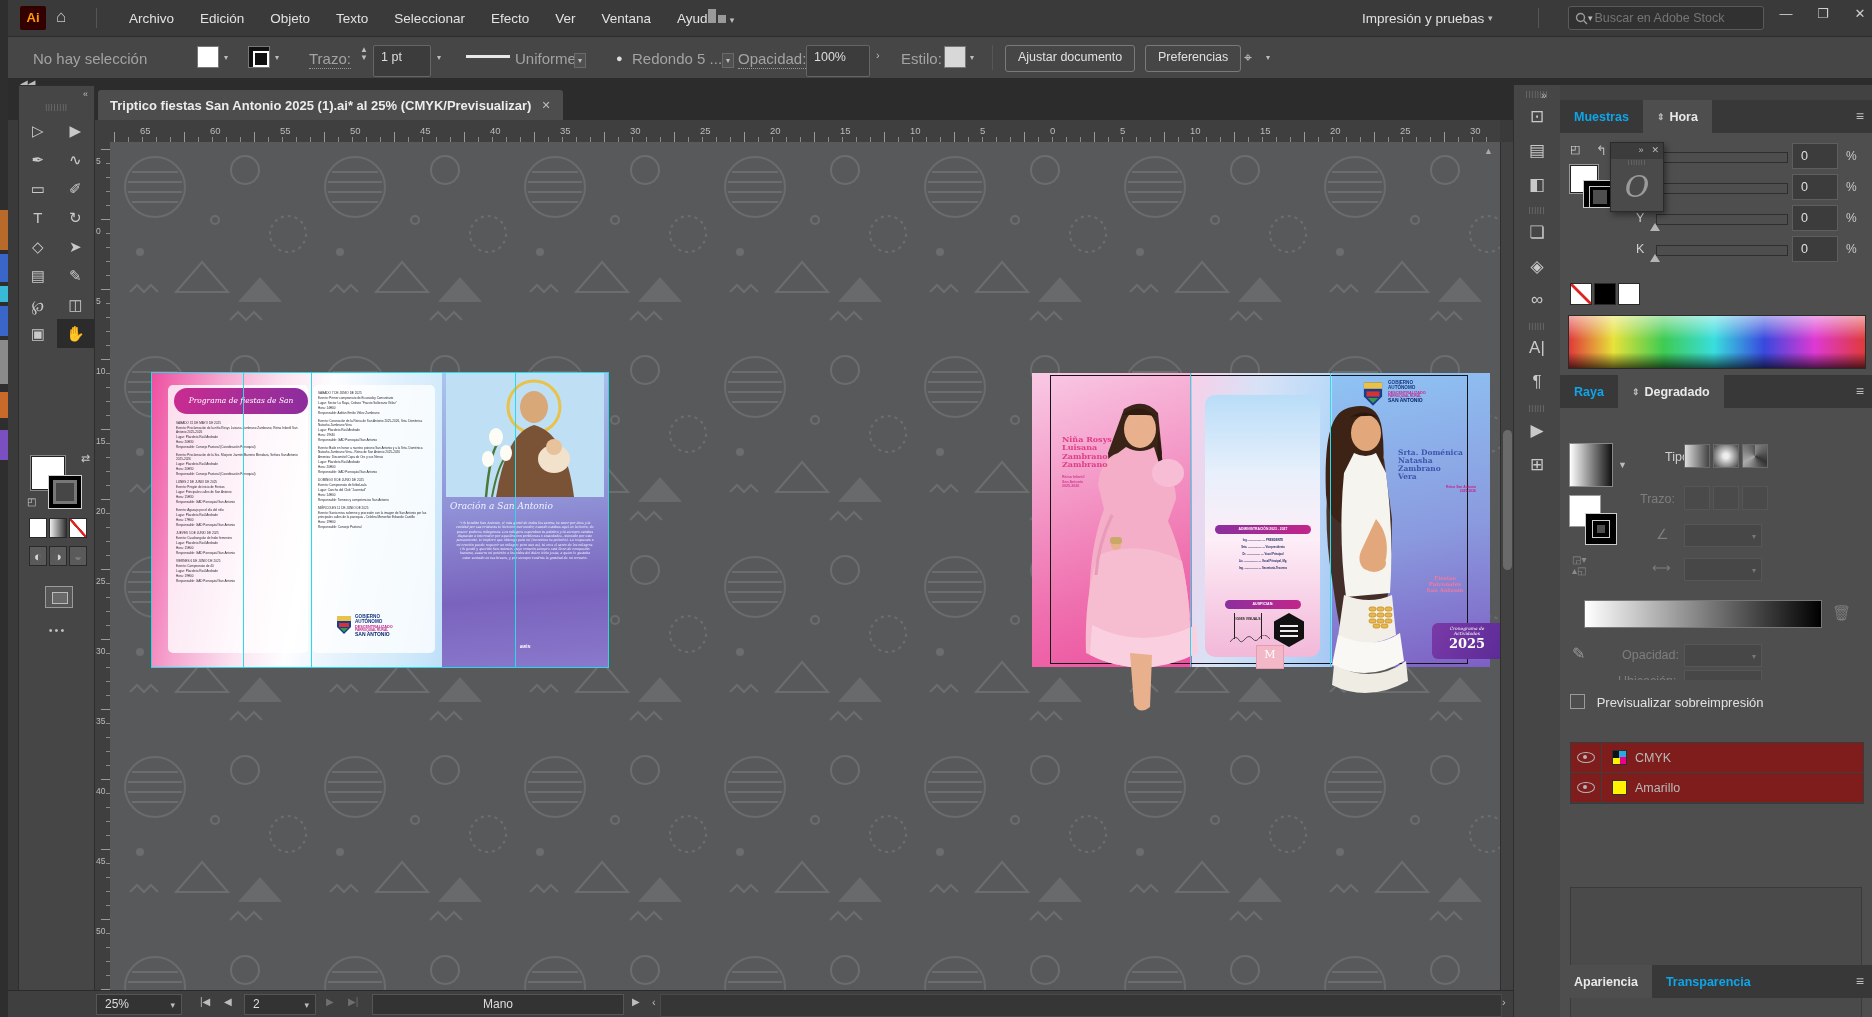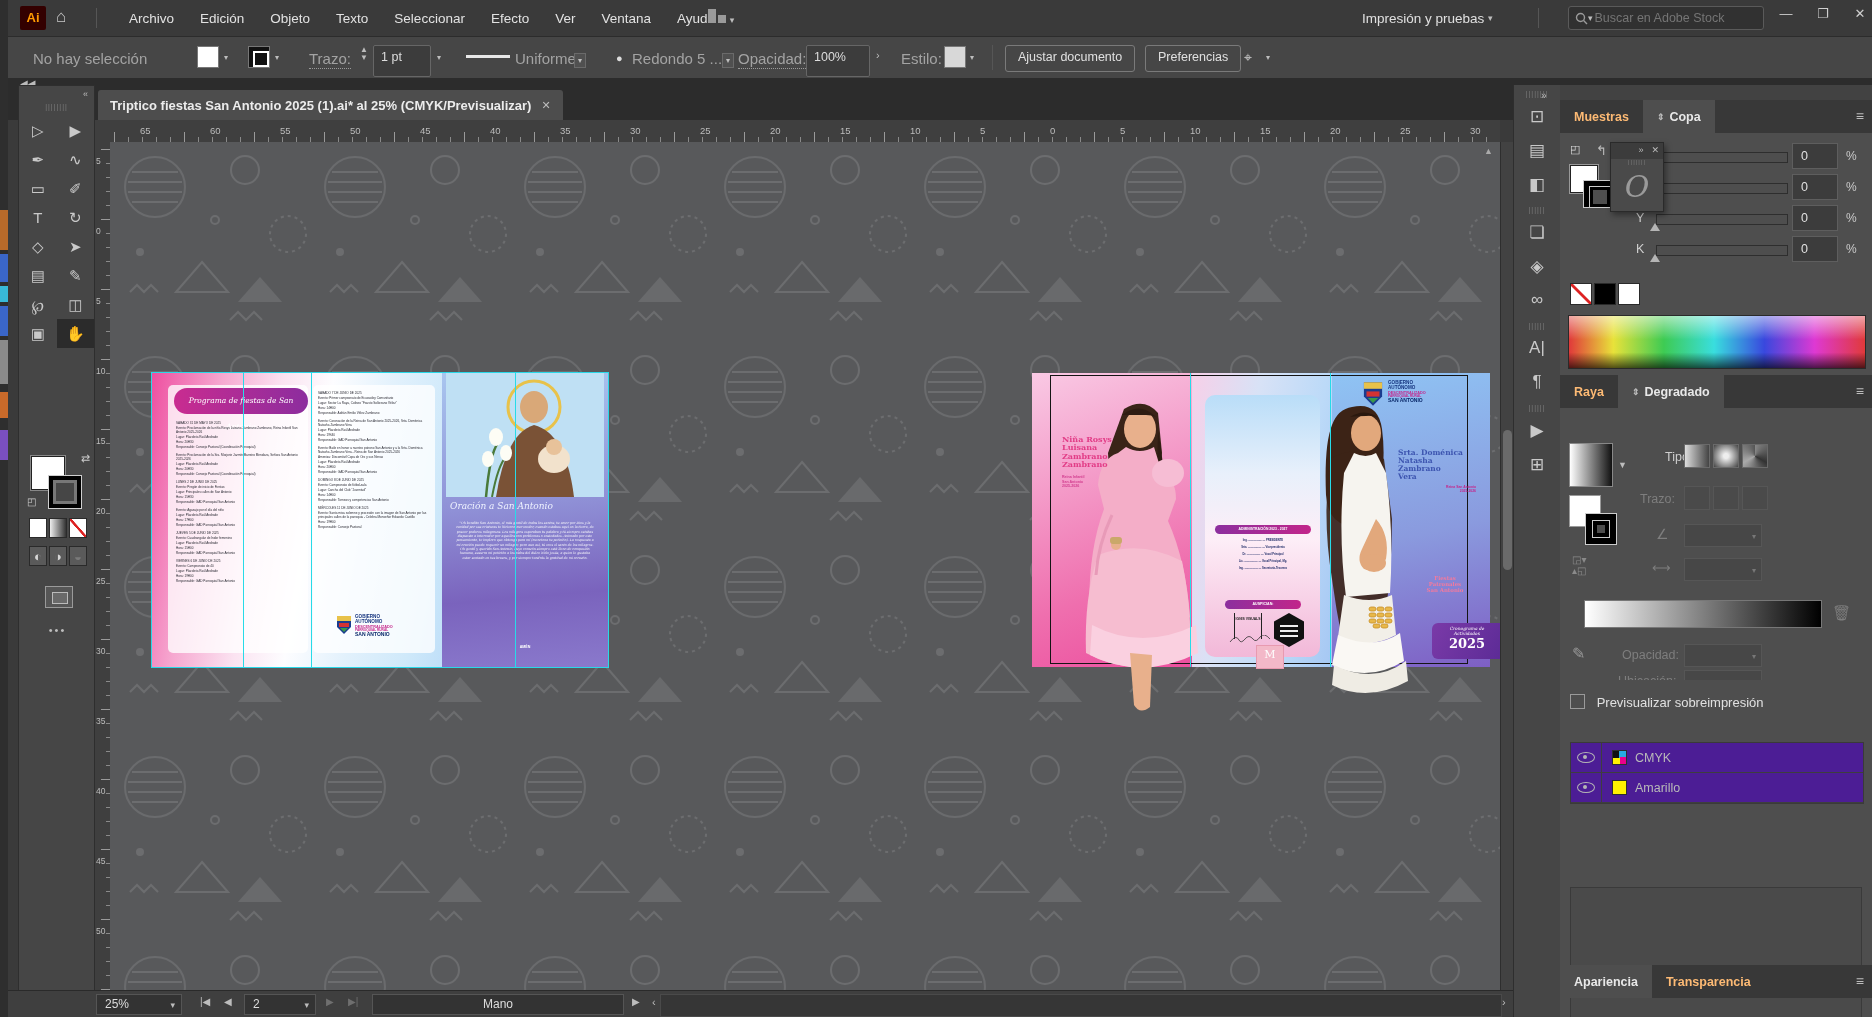--- a/index.html
+++ b/index.html
@@ -150,21 +150,21 @@
   .sarrow.off{color:#6f6f6f;}
   #hscroll{left:652px;top:3px;width:840px;height:21px;background:#363636;border:1px solid #4a4a4a;}
   
   #iconstrip{left:1513px;top:85px;width:47px;height:932px;background:#464646;border-left:1px solid #2e2e2e;box-sizing:border-box;}
   #iconstrip .grip{text-align:center;color:#7c7c7c;font-size:7px;letter-spacing:1px;padding:5px 0 2px;}
   #iconstrip .it{height:34px;display:flex;align-items:center;justify-content:center;color:#c9c9c9;font-size:17px;}
   #collapse-r{position:absolute;left:1541px;top:90px;font-size:10px;color:#bbb;}
   
   #rightcol{left:1560px;top:85px;width:312px;height:932px;background:#424242;}
   .ptabs{position:relative;height:33px;background:#383838;display:flex;align-items:flex-end;}
-  .ptab{height:33px;display:flex;align-items:center;padding:0 14px;color:#fdba74;font-size:12.5px;font-weight:bold;gap:5px;}
+  .ptab{height:33px;display:flex;align-items:center;padding:0 14px;color:#0ea5e9;font-size:12.5px;font-weight:bold;gap:5px;}
   .ptab.on{background:#4e4e4e;color:#e8e8e8;}
   .pmenu{position:absolute;right:8px;top:8px;color:#bdbdbd;font-size:14px;}
   .pbody{position:relative;background:#4e4e4e;}
   
   #p-color .pbody{height:100px0;}
   .chrow{position:absolute;left:0;width:312px;height:31px;}
   .chlabel{position:absolute;left:76px;top:8px;font-size:12.5px;color:#d0d0d0;}
   .chtrack{position:absolute;left:96px;top:11px;width:130px;height:9px;border:1px solid #2e2e2e;}
   .thumb{position:absolute;left:90px;top:20px;width:0;height:0;border-left:5px solid transparent;
       border-right:5px solid transparent;border-bottom:8px solid #b5b5b5;}
@@ -195,21 +195,21 @@
   #gthumb-dd{left:58px;top:52px;font-size:9px;color:#bdbdbd;}
   #gfill{left:10px;top:88px;width:30px;height:30px;background:#fff;outline:1px solid #999;}
   #gstroke{left:26px;top:106px;width:30px;height:30px;background:#000;outline:1px solid #ccc;}
   #gstroke div{position:absolute;left:7px;top:7px;width:16px;height:16px;background:#4e4e4e;border:4px solid #000;outline:1px solid #ccc;box-sizing:border-box;}
   #grevic{left:12px;top:146px;font-size:10px;color:#8a8a8a;}
   #gradbar{left:24px;top:192px;width:236px;height:26px;background:linear-gradient(90deg,#fff,#000);border:1px solid #777;}
   #gtrash{left:272px;top:196px;font-size:15px;color:#7e7e7e;}
   #geyed{left:12px;top:236px;font-size:16px;color:#9a9a9a;}
   
   .cbx{display:inline-block;width:13px;height:13px;border:1px solid #9a9a9a;background:transparent;vertical-align:-2px;}
-  #inklist{position:absolute;left:10px;top:62px;width:292px;border:1px solid #3a3a3a;background:#4c1d95;}
+  #inklist{position:absolute;left:10px;top:62px;width:292px;border:1px solid #3a3a3a;background:#7f1d1d;}
   .inkrow{height:29px;border-bottom:1px solid #3e3e3e;display:flex;align-items:center;}
   .eyecell{width:30px;height:100%;border-right:1px solid #3e3e3e;display:flex;align-items:center;justify-content:center;}
   .eye{width:16px;height:9px;border:1.5px solid #b5b5b5;border-radius:50%;position:relative;}
   .eye::after{content:"";position:absolute;left:4.5px;top:1.5px;width:4px;height:4px;border-radius:50%;background:#b5b5b5;}
   .inksw{width:15px;height:15px;margin:0 8px 0 10px;border:1px solid #2e2e2e;box-sizing:border-box;}
   .inksw.multi{background:conic-gradient(#29abe2 0 25%,#ec008c 0 50%,#fff200 0 75%,#111 0 100%);}
   .inkname{color:#b9b9b9;font-size:12.5px;}
   #emptyink{position:absolute;left:10px;top:207px;width:292px;height:150px;background:#4a4a4a;border:1px solid #3a3a3a;box-sizing:border-box;}
   
   #btabs{position:absolute;left:0;top:880px;width:312px;height:33px;background:#383838;display:flex;}
@@ -719,21 +719,21 @@
 
   <div id="rightcol" class="abs">
 
     <div id="p-color" style="position:relative;">
       <div class="ptabs" style="margin-top:15px;">
         <div class="ptab">
             <span>Muestras</span>
           </div>
         <div class="ptab on">
             <span class="chev">⇕</span>
-            <span>Copa</span>
+            <span>Hora</span>
           </div>
         <span class="pmenu">≡</span>
       </div>
       <div class="pbody" style="height:242px;">
         <span class="abs" style="left:10px;top:10px;font-size:11px;color:#ddd;">◰</span>
         <span class="abs" style="left:36px;top:10px;font-size:13px;color:#bbb;">↰</span>
         <div id="minifill"></div>
         <div id="ministroke">
             <div></div>
           </div>

